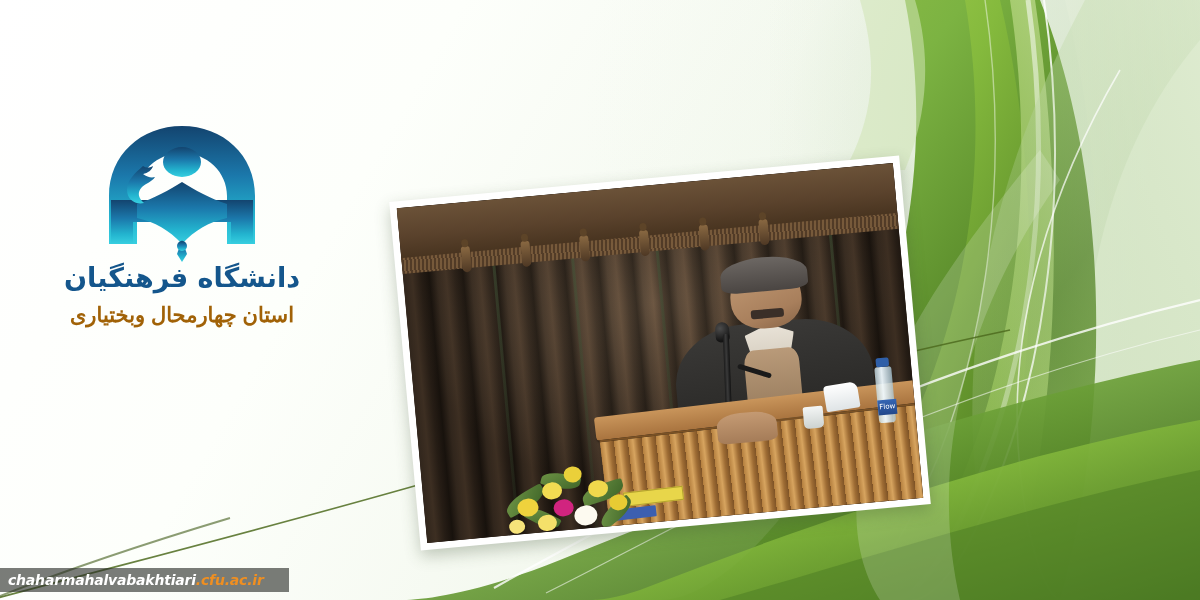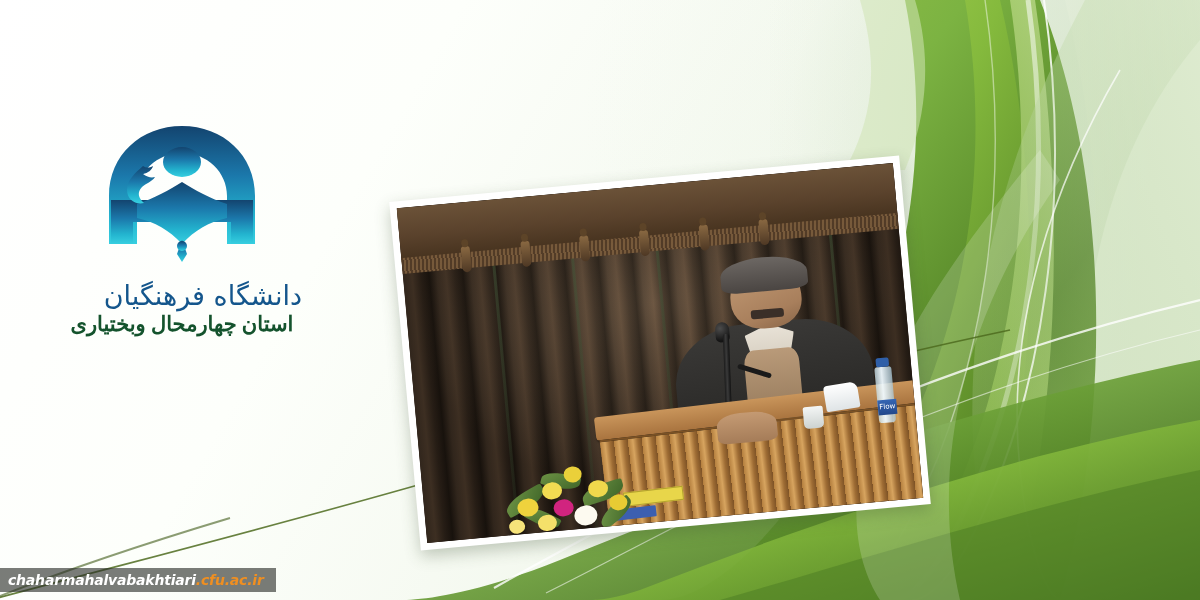--- a/index.html
+++ b/index.html
@@ -47,38 +47,37 @@
   .logo-block {
     position: absolute;
     left: 62px;
     top: 122px;
     width: 240px;
     text-align: center;
     user-select: none;
   }
   .logo-mark { width: 170px; height: 142px; margin: 0 auto; display: block; }
   .logo-line1 {
-    margin-top: 18px;
+    margin-top: 0;
     font-size: 27px;
     color: #14568c;
-    font-weight: 400;
+    font-weight: 700;
     letter-spacing: -0.5px;
     line-height: 1.05;
     direction: rtl;
     font-family: "DejaVu Sans", "Liberation Sans", sans-serif;
-    text-align: right;
   }
   .logo-line2 {
-    margin-top: 3px;
+    margin-top: 11px;
     font-size: 21px;
-    color: #14532d;
+    color: #a16207;
     font-weight: 700;
     line-height: 1.1;
     direction: rtl;
-    font-family: Liberation Serif, serif;
+    font-family: Liberation Sans, sans-serif;
   }
 
   
   .banner-title {
     position: absolute;
     left: 300px;
     top: 82px;
     width: 620px;
     text-align: center;
     direction: rtl;
@@ -297,21 +296,21 @@
     width: 20px; height: 22px;
     background: linear-gradient(180deg,#f4f6f5,#ccd2d0);
     border-radius: 2px 2px 5px 5px;
   }
 
   
   .url-banner {
     position: absolute;
     left: 0;
     bottom: 8px;
-    padding: 4px 12px 4px 8px;
+    padding: 4px 25px 4px 8px;
     background: rgba(40,44,38,0.62);
     direction: ltr;
     font-style: italic;
     font-weight: 700;
     font-size: 14px;
     letter-spacing: -0.2px;
     white-space: nowrap;
     font-family: "DejaVu Sans", "Liberation Sans", sans-serif;
   }
   .url-name { color: #ffffff; }

